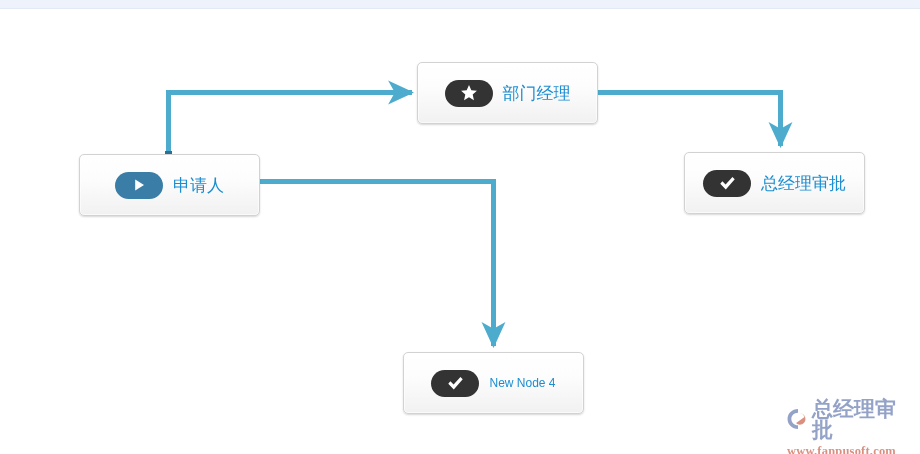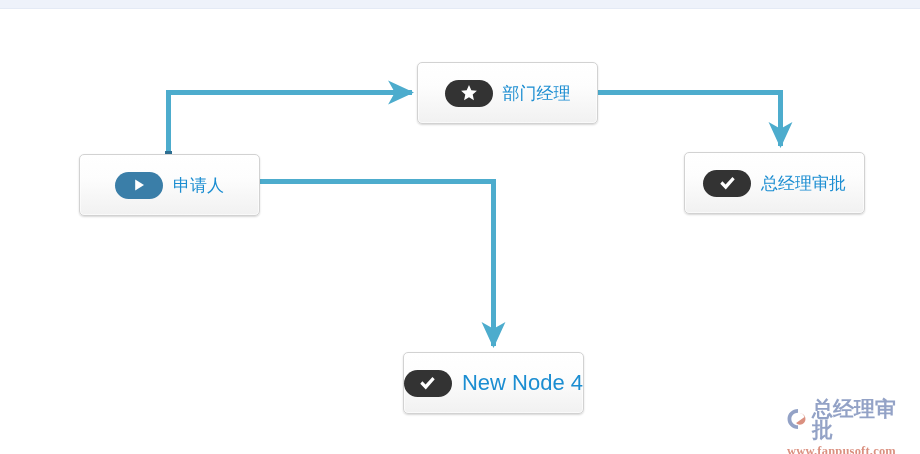--- a/index.html
+++ b/index.html
@@ -75,21 +75,21 @@
   .pill svg {
     display: block;
   }
   .node-label {
     color: #1b8dd1;
     font-size: 17px;
     line-height: 1;
     white-space: nowrap;
   }
   .node-label.latin {
-    font-size: 22px;
+    font-size: 12px;
   }
   
   #node-applicant  { left: 79px;  top: 154px; width: 181px; height: 62px; }
   #node-dept       { left: 417px; top: 62px;  width: 181px; height: 62px; }
   #node-gm         { left: 684px; top: 152px; width: 181px; height: 62px; }
   #node-new4       { left: 403px; top: 352px; width: 181px; height: 62px; }
 
   
   .watermark {
     position: absolute;

